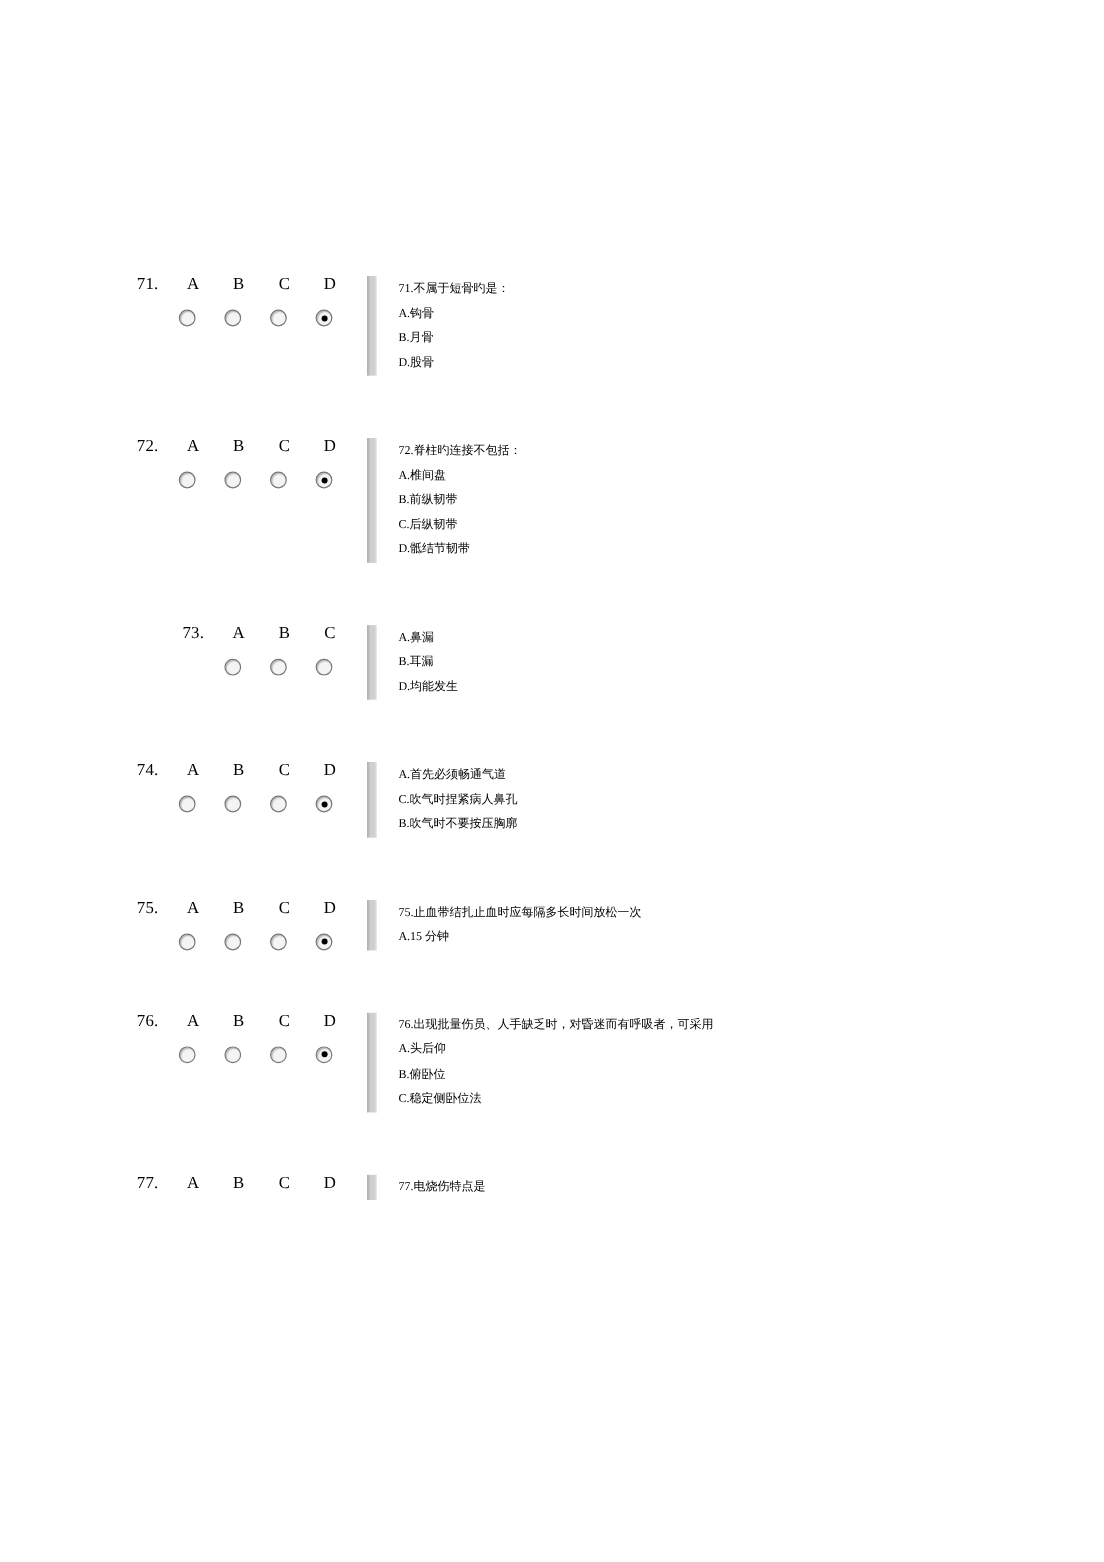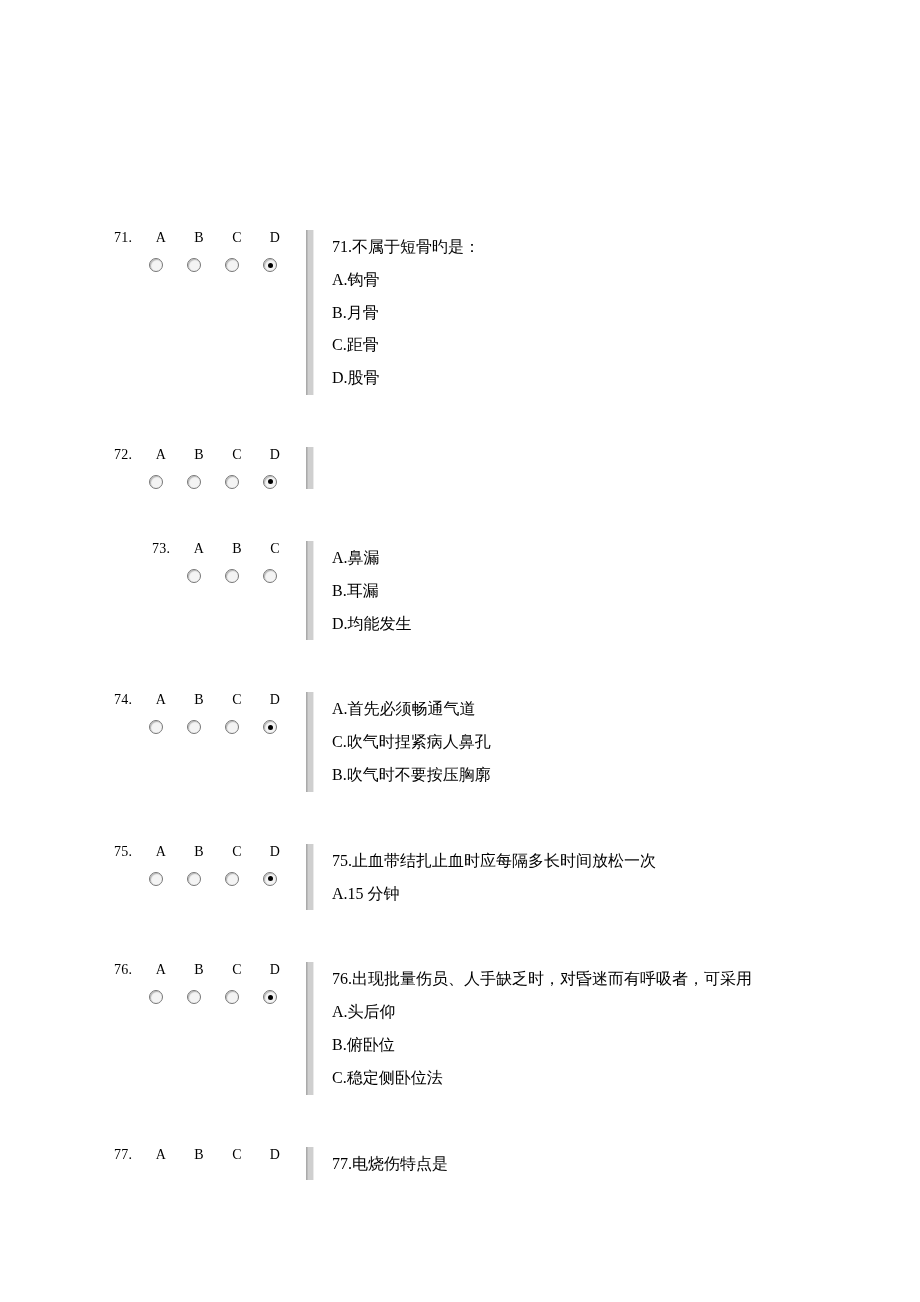--- a/index.html
+++ b/index.html
@@ -76,21 +76,21 @@
     background: #cfcfcf;
     border-left: 1px solid #aaa;
     border-right: 1px solid #eaeaea;
     align-self: stretch;
     margin-left: 12px;
     margin-right: 18px;
     box-shadow: inset 1px 0 0 #bbb;
   }
   .question-block {
     flex: 1;
-    font-size: 16px;
+    font-size: 10px;
     line-height: 2.05;
     padding-right: 40px;
     padding-top: 1px;
   }
   .question-block p, .question-block div {
     margin: 0;
   }
 </style>
 </head>
 <body>
@@ -120,21 +120,20 @@
           <span class="radio-slot">
             <span class="radio selected"></span>
           </span>
         </div>
       </div>
       <div class="divider"></div>
       <div class="question-block">
         <div>71.不属于短骨旳是：</div>
         <div>A.钩骨</div>
         <div>B.月骨</div>
-        <div>C.距骨</div>
         <div>D.股骨</div>
       </div>
     </div>
     <div class="row">
       <div class="answer-block">
         <div class="ans-header">
           <span class="ans-num">72.</span>
           <span class="ans-cols">
             <span class="ans-col">A</span>
             <span class="ans-col">B</span>
@@ -151,20 +150,27 @@
           </span>
           <span class="radio-slot">
             <span class="radio"></span>
           </span>
           <span class="radio-slot">
             <span class="radio selected"></span>
           </span>
         </div>
       </div>
       <div class="divider"></div>
+      <div class="question-block">
+        <div>72.脊柱旳连接不包括：</div>
+        <div>A.椎间盘</div>
+        <div>B.前纵韧带</div>
+        <div>C.后纵韧带</div>
+        <div>D.骶结节韧带</div>
+      </div>
     </div>
     <div class="row">
       <div class="answer-block indent">
         <div class="ans-header">
           <span class="ans-num">73.</span>
           <span class="ans-cols">
             <span class="ans-col">A</span>
             <span class="ans-col">B</span>
             <span class="ans-col">C</span>
           </span>

